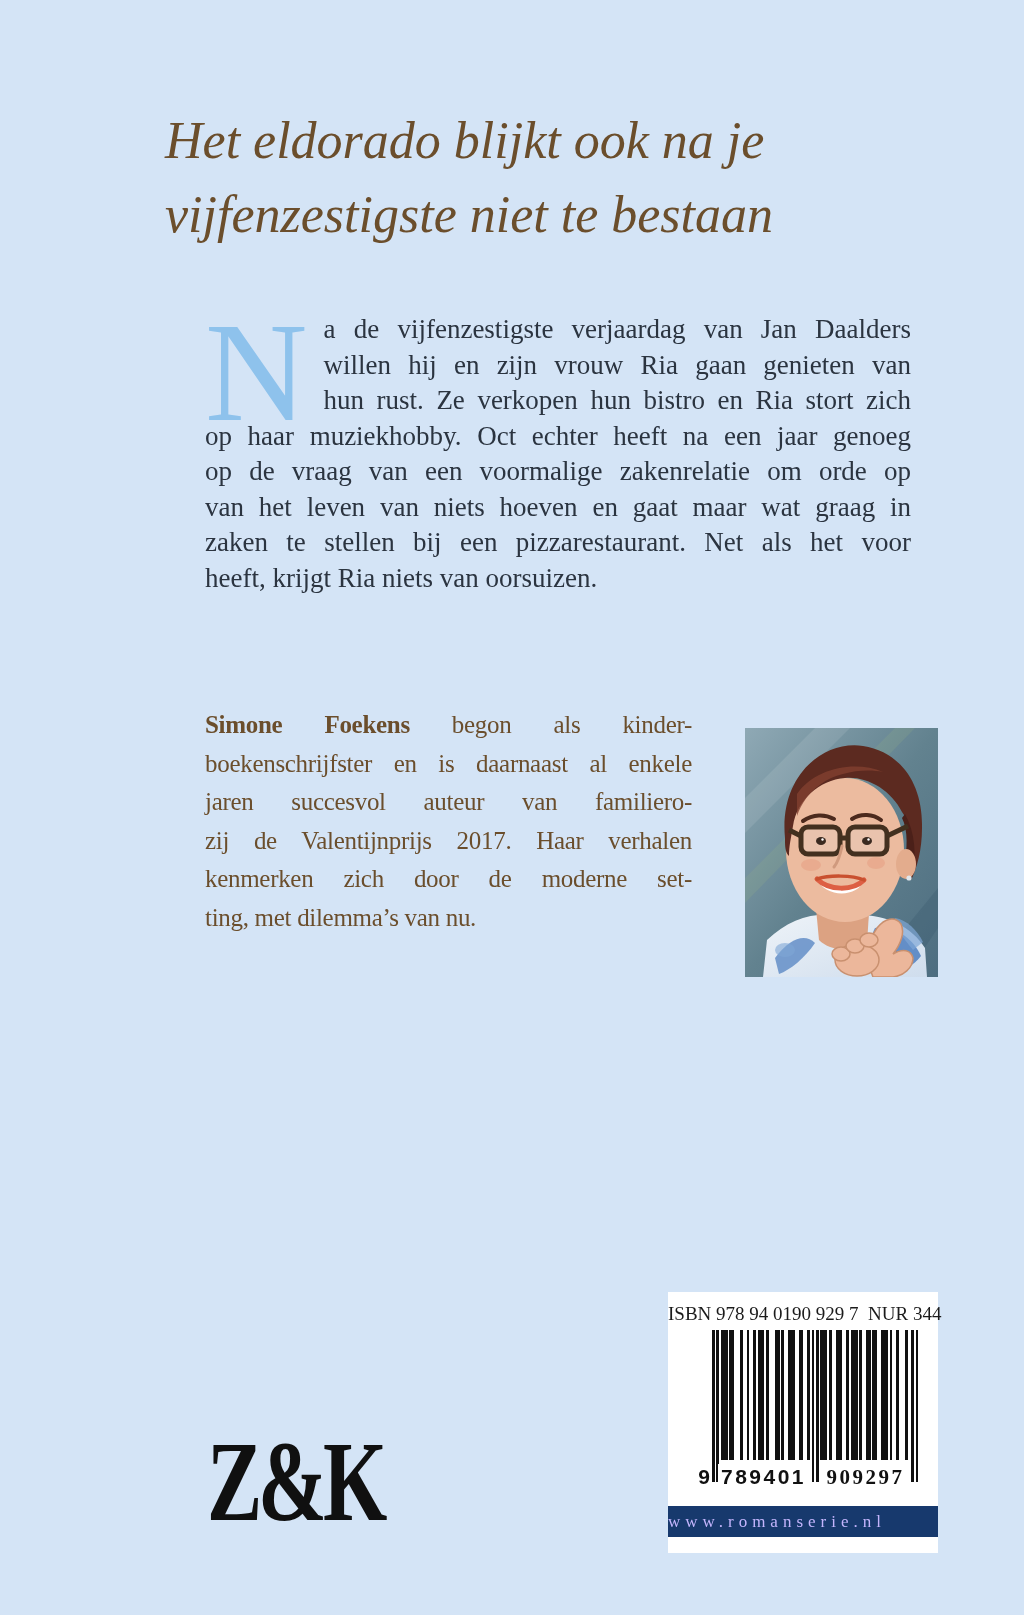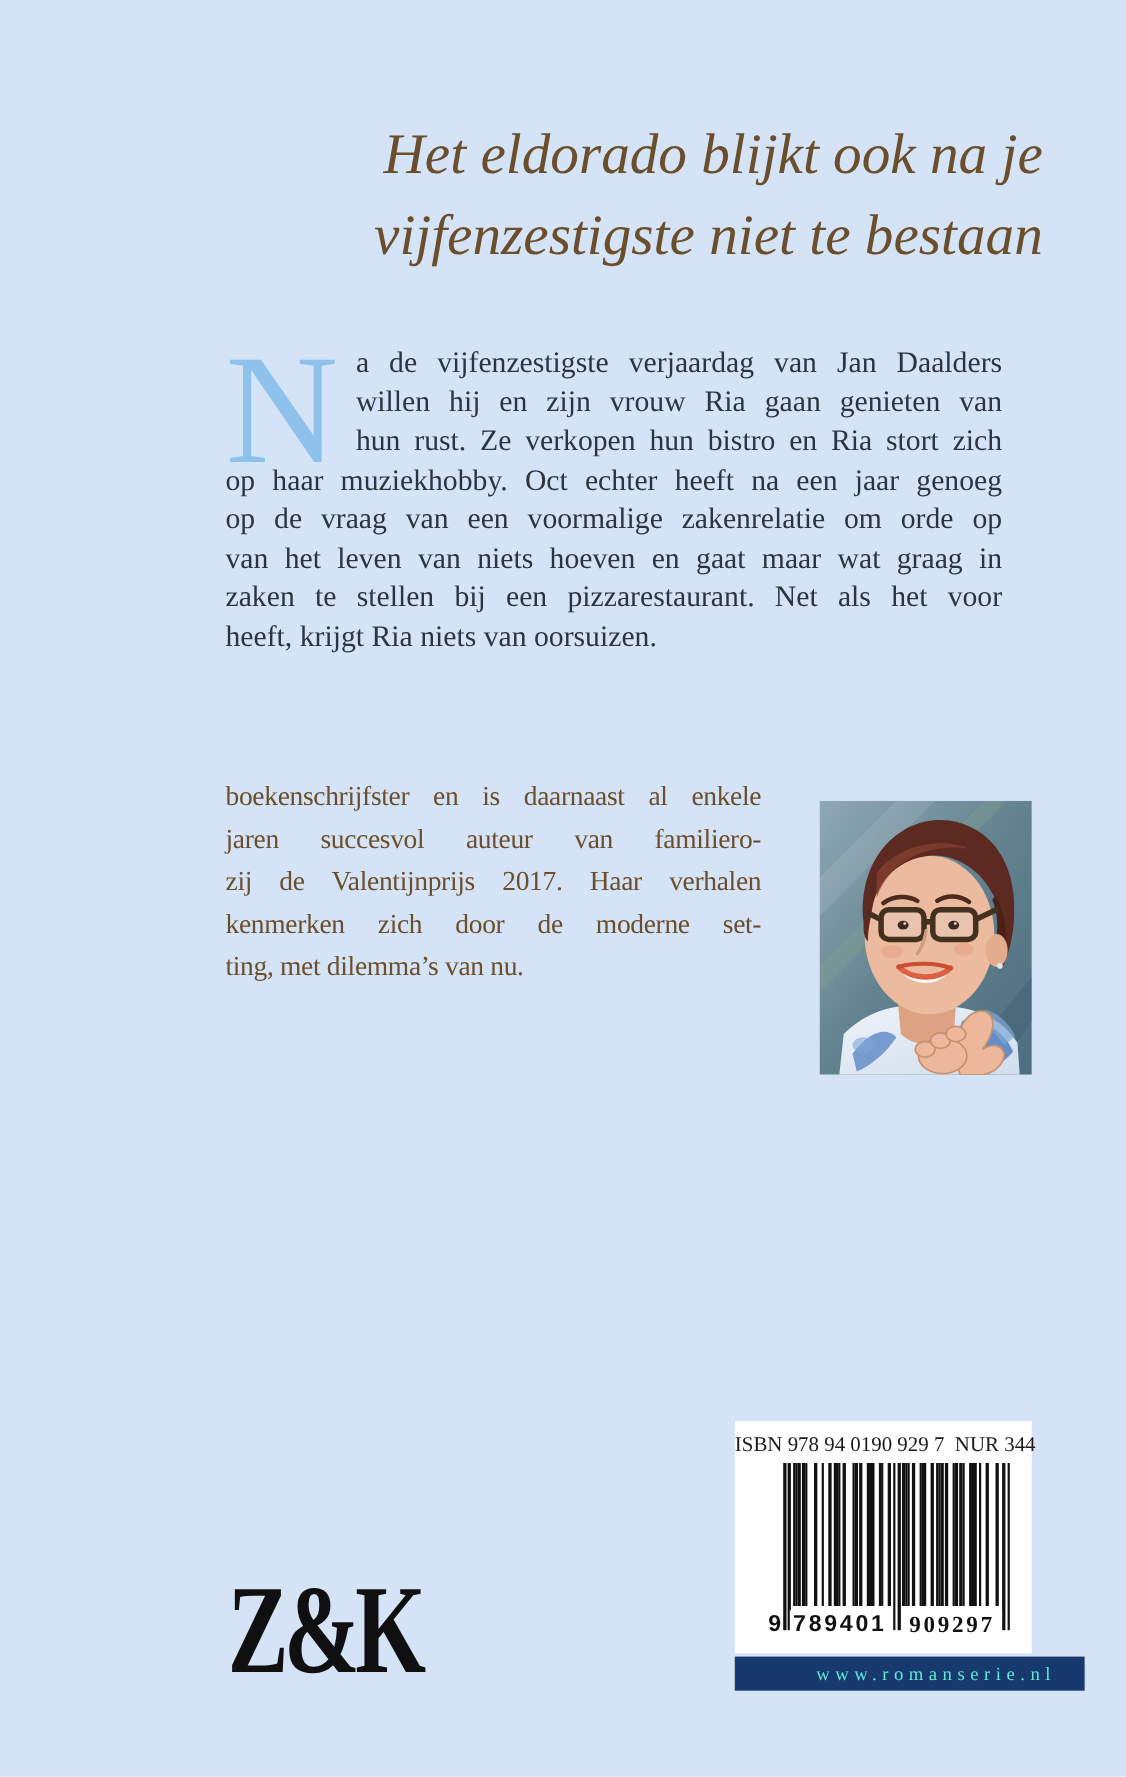--- a/index.html
+++ b/index.html
@@ -1,20 +1,20 @@
 <!DOCTYPE html>
 <html><head>
 <meta charset="utf-8">
 <style>
   html,body{margin:0;padding:0;}
   body{width:1024px;height:1615px;font-family:"Liberation Serif",serif;}
   .page{position:relative;width:1024px;height:1615px;background:#d4e4f6;overflow:hidden;}
 
   
-  .tagline{position:absolute;left:148px;top:104px;width:800px;text-align:right;
+  .tagline{position:absolute;left:165px;top:104px;width:800px;text-align:left;
     font-style:italic;color:#6b4e2c;font-size:52px;line-height:74px;font-family:"Liberation Serif",serif;}
 
   
   .synopsis{position:absolute;left:205px;top:312px;width:706px;color:#2b3440;
     font-size:27px;line-height:35.5px;}
   .dropcap{float:left;height:88px;margin:16px 16px 0 0;font-size:142px;line-height:88px;
     color:#8ec2ec;font-family:"Liberation Serif",serif;}
   .syn-line{text-align:justify;text-align-last:justify;}
   .syn-line.last{text-align-last:left;}
 
@@ -28,35 +28,35 @@
 
   .photo{position:absolute;left:745px;top:728px;width:193px;height:249px;}
   .photo svg{display:block;width:100%;height:100%;}
 
   
   .zk{position:absolute;left:207px;top:1424px;font-family:"Liberation Serif",serif;
     font-weight:bold;font-size:115px;line-height:115px;color:#101010;
     letter-spacing:-0.05em;transform:scaleX(0.72);transform-origin:left bottom;}
 
   
-  .isbn-box{position:absolute;left:668px;top:1292px;width:270px;height:211px;background:#ffffff;}
+  .isbn-box{position:absolute;left:668px;top:1292px;width:270px;height:261px;background:#ffffff;}
   .isbn-label{margin-top:11px;text-align:center;color:#1b1b1b;font-size:19px;
     white-space:nowrap;font-family:"Liberation Serif",serif;}
   .barcode{position:relative;width:230px;height:160px;margin:5px auto 0 auto;}
   .bars{position:absolute;left:24px;top:0;width:206px;height:152px;}
   .bars .bar{position:absolute;top:0;background:#111111;}
   .bc-digit{position:absolute;bottom:0;height:26px;font-family:"Liberation Sans",sans-serif;
     font-weight:bold;font-size:21px;line-height:26px;color:#111;background:#ffffff;text-align:center;}
   .bc-lead{left:0;width:22px;background:transparent;text-align:right;}
   .bc-g1{left:30px;width:91px;letter-spacing:2.5px;}
   .bc-g2{left:132px;width:91px;letter-spacing:2.5px;font-family:Liberation Serif, serif;}
 
   .url-bar{position:absolute;left:668px;top:1506px;width:270px;height:31px;background:#17396d;
-    color:#5eead4;text-align:center;font-size:17px;line-height:31px;letter-spacing:5px;
-    font-family:"Liberation Serif",serif;padding-left:48px;}
+    color:#c4b5fd;text-align:left;font-size:17px;line-height:31px;letter-spacing:5px;
+    font-family:"Liberation Serif",serif;}
 </style>
 </head>
 <body>
 
 <div class="page">
 
   <div class="tagline">
     <div>Het eldorado blijkt ook na je</div>
     <div>vijfenzestigste niet te bestaan</div>
   </div>
@@ -67,20 +67,21 @@
     <div class="syn-line">willen hij en zijn vrouw Ria gaan genieten van</div>
     <div class="syn-line">hun rust. Ze verkopen hun bistro en Ria stort zich</div>
     <div class="syn-line">op haar muziekhobby. Oct echter heeft na een jaar genoeg</div>
     <div class="syn-line">op de vraag van een voormalige zakenrelatie om orde op</div>
     <div class="syn-line">van het leven van niets hoeven en gaat maar wat graag in</div>
     <div class="syn-line">zaken te stellen bij een pizzarestaurant. Net als het voor</div>
     <div class="syn-line last">heeft, krijgt Ria niets van oorsuizen.</div>
   </div>
 
   <div class="bio">
+    <div class="bio-line"><b>Simone Foekens</b><span> begon als kinder-</span></div>
     <div class="bio-line">boekenschrijfster en is daarnaast al enkele</div>
     <div class="bio-line">jaren succesvol auteur van familiero-</div>
     <div class="bio-line">zij de Valentijnprijs 2017. Haar verhalen</div>
     <div class="bio-line">kenmerken zich door de moderne set-</div>
     <div class="bio-line last">ting, met dilemma’s van nu.</div>
   </div>
 
   <div class="photo">
     <svg viewBox="0 0 193 249" preserveAspectRatio="none">
       <defs>

